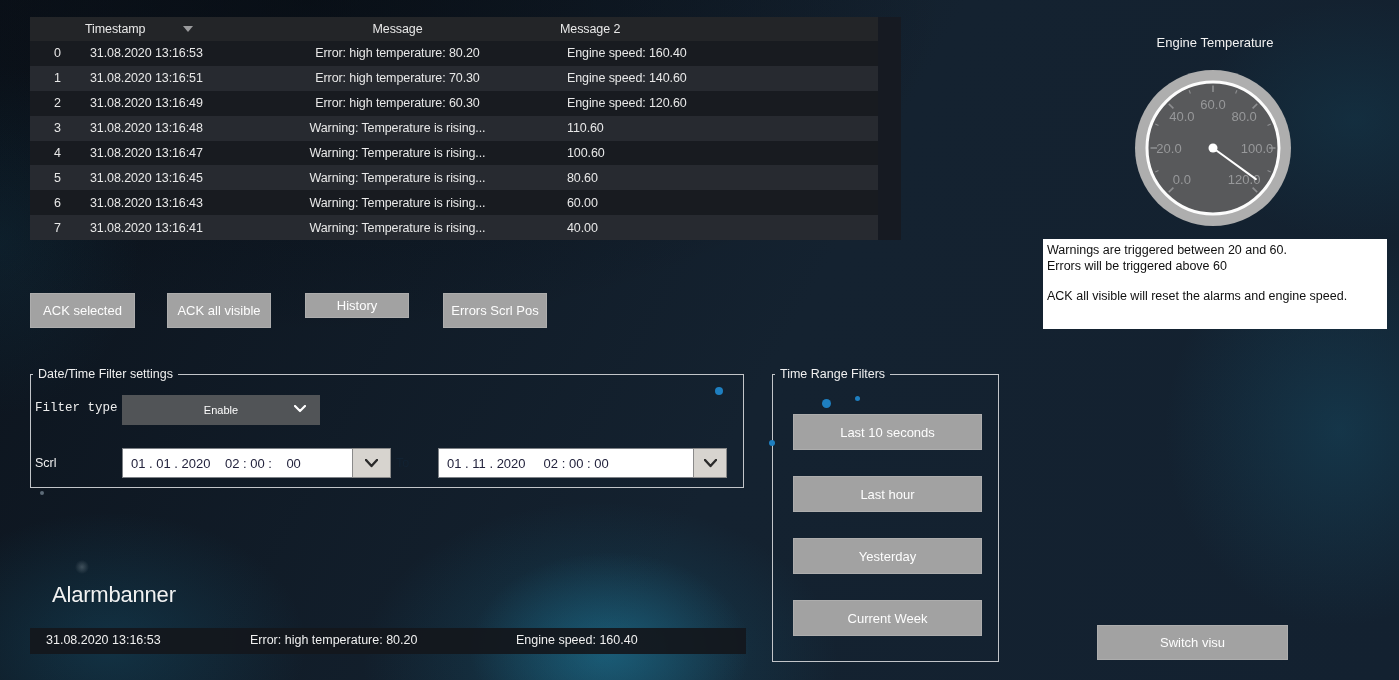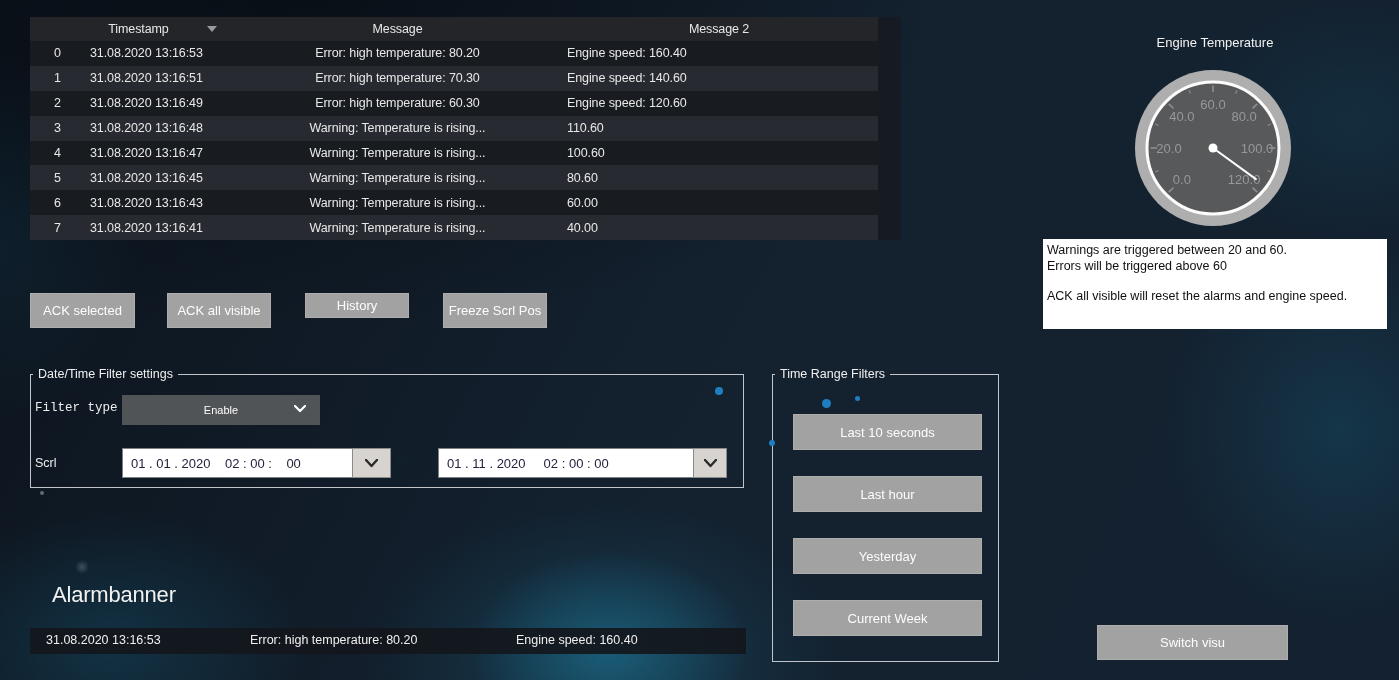--- a/index.html
+++ b/index.html
@@ -22,23 +22,23 @@
   
   .tbl{left:30px;top:17px;width:848px;color:#e8e8e8;font-size:12.5px;letter-spacing:-0.1px;}
   .trow{display:grid;grid-template-columns:55px 195px 235px 363px;align-items:center;height:24.9px;}
   .thead{height:24px;background:#232528;}
   .r-even{background:#181b20;}
   .r-odd{background:#272a30;}
   .c-idx{text-align:center;}
   .c-ts{padding-left:5px;text-align:left;}
   .c-msg{text-align:center;}
   .c-msg2{padding-left:52px;text-align:left;}
-  .h-ts{display:flex;align-items:center;justify-content:center;padding-right:40px;gap:38px;}
+  .h-ts{display:flex;align-items:center;justify-content:flex-start;padding-right:40px;gap:38px;}
   .h-msg{text-align:center;}
-  .h-msg2{text-align:center;padding-left:45px;}
+  .h-msg2{text-align:left;padding-left:45px;}
   .sortarrow{width:0;height:0;border-left:5px solid transparent;border-right:5px solid transparent;border-top:6px solid #9a9b9d;display:inline-block;}
   .scrollstrip{left:878px;top:17px;width:23px;height:223px;background:#161a22;}
   
   .gbtn{background:#a2a2a2;color:#fdfdfd;font-size:13px;display:flex;align-items:center;justify-content:center;cursor:default;border:1px solid #adadad;}
   
   .gauge-title{left:1120px;top:35px;width:190px;text-align:center;color:#f2f2f2;font-size:13px;}
   
   .infobox{left:1043px;top:239px;width:344px;height:90px;background:#ffffff;color:#101010;font-size:12.5px;line-height:16px;padding:3px 4px;}
   .infobox .gap{height:14px;}
   
@@ -118,21 +118,21 @@
       <div class="c-ts">31.08.2020 13:16:41</div>
       <div class="c-msg">Warning: Temperature is rising...</div>
       <div class="c-msg2">40.00</div>
     </div>
   </div>
   <div class="abs scrollstrip"></div>
 
   <div class="abs gbtn" style="left:30px;top:293px;width:105px;height:35px;">ACK selected</div>
   <div class="abs gbtn" style="left:167px;top:293px;width:104px;height:35px;">ACK all visible</div>
   <div class="abs gbtn" style="left:305px;top:293px;width:104px;height:25px;">History</div>
-  <div class="abs gbtn" style="left:443px;top:293px;width:104px;height:35px;">Freeze Scrl Pos</div>
+  <div class="abs gbtn" style="left:443px;top:293px;width:104px;height:35px;">Errors Scrl Pos</div>
 
   <div class="abs gauge-title">Engine Temperature</div>
   <svg class="abs" style="left:1134px;top:69px;" width="158" height="158" viewBox="-79 -79 158 158">
       <circle cx="0" cy="0" r="78" fill="#aeaeae"></circle>
       <circle cx="0" cy="0" r="66" fill="#58595b" stroke="#fcfcfc" stroke-width="3"></circle>
       <line x1="-44.19" y1="44.19" x2="-39.60" y2="39.60" stroke="#8d8e90" stroke-width="1.6"></line>
       <line x1="-57.74" y1="23.92" x2="-54.51" y2="22.58" stroke="#8d8e90" stroke-width="1.1"></line>
       <line x1="-62.50" y1="-0.00" x2="-56.00" y2="-0.00" stroke="#8d8e90" stroke-width="1.6"></line>
       <line x1="-57.74" y1="-23.92" x2="-54.51" y2="-22.58" stroke="#8d8e90" stroke-width="1.1"></line>
       <line x1="-44.19" y1="-44.19" x2="-39.60" y2="-39.60" stroke="#8d8e90" stroke-width="1.6"></line>

